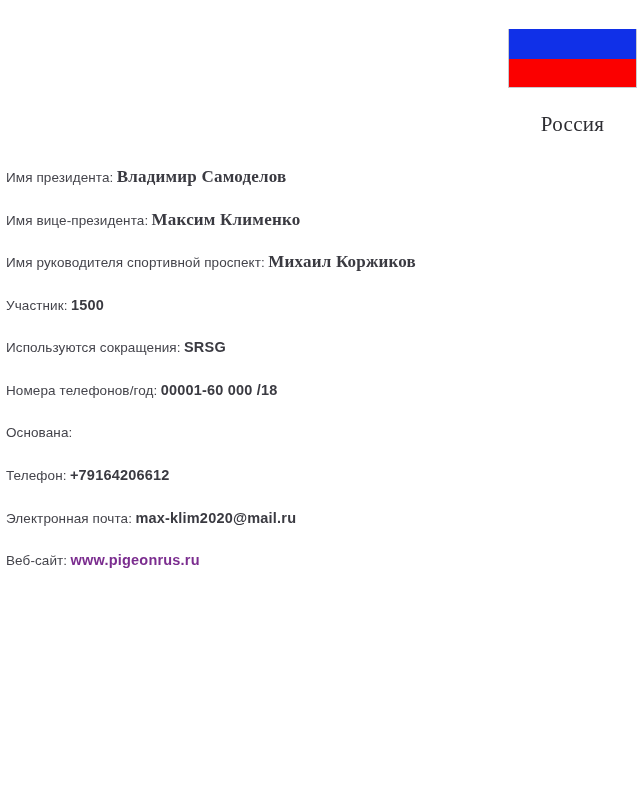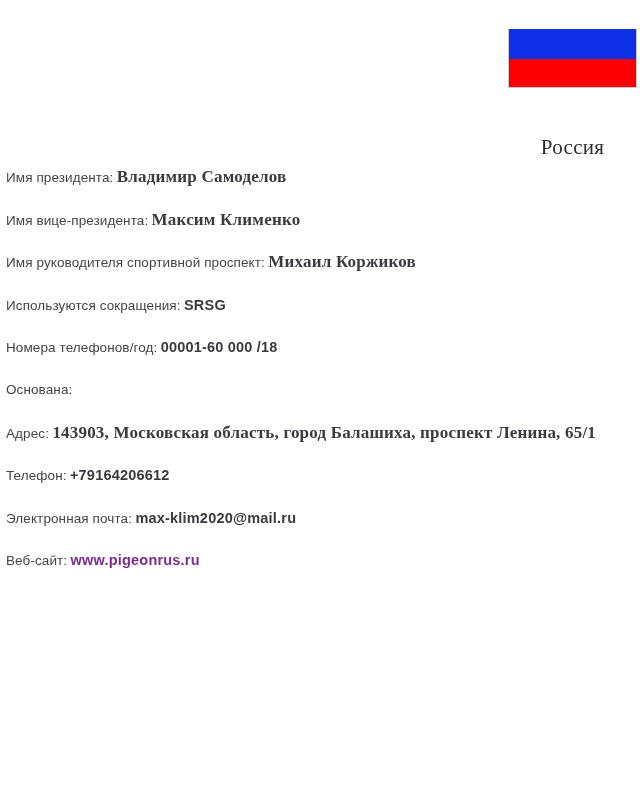--- a/index.html
+++ b/index.html
@@ -56,21 +56,20 @@
     position: absolute;
     top: 112px;
     left: 508px;
     width: 129px;
     text-align: center;
     font-family: "Liberation Serif", "DejaVu Serif", serif;
     font-size: 21px;
     font-weight: 400;
     color: #2e2e33;
     letter-spacing: 0.3px;
-    margin-top: 23px;
   }
 
   
   .info-list {
     position: absolute;
     top: 168px;
     left: 6px;
     width: 630px;
   }
   .info-row {
@@ -122,20 +121,20 @@
     <div class="stripe stripe-red"></div>
   </div>
 </div>
 
 <div class="country-title">Россия</div>
 
 <div class="info-list">
     <div class="info-row"><span class="info-label">Имя президента:</span> <span class="info-value serif">Владимир Самоделов</span></div>
     <div class="info-row"><span class="info-label">Имя вице-президента:</span> <span class="info-value serif">Максим Клименко</span></div>
     <div class="info-row"><span class="info-label">Имя руководителя спортивной проспект:</span> <span class="info-value serif">Михаил Коржиков</span></div>
+    <div class="info-row"><span class="info-label">Участник:</span> <span class="info-value sans">1500</span></div>
     <div class="info-row"><span class="info-label">Используются сокращения:</span> <span class="info-value sans">SRSG</span></div>
     <div class="info-row"><span class="info-label">Номера телефонов/год:</span> <span class="info-value sans">00001-60 000 /18</span></div>
     <div class="info-row no-value"><span class="info-label">Основана:</span></div>
-    <div class="info-row"><span class="info-label">Адрес:</span> <span class="info-value serif">143903, Московская область, город Балашиха, проспект Ленина, 65/1</span></div>
     <div class="info-row"><span class="info-label">Телефон:</span> <span class="info-value sans">+79164206612</span></div>
     <div class="info-row"><span class="info-label">Электронная почта:</span> <span class="info-value sans">max-klim2020@mail.ru</span></div>
     <div class="info-row"><span class="info-label">Веб-сайт:</span> <a class="info-value link" href="#">www.pigeonrus.ru</a></div>
   </div>
 
 </body></html>

